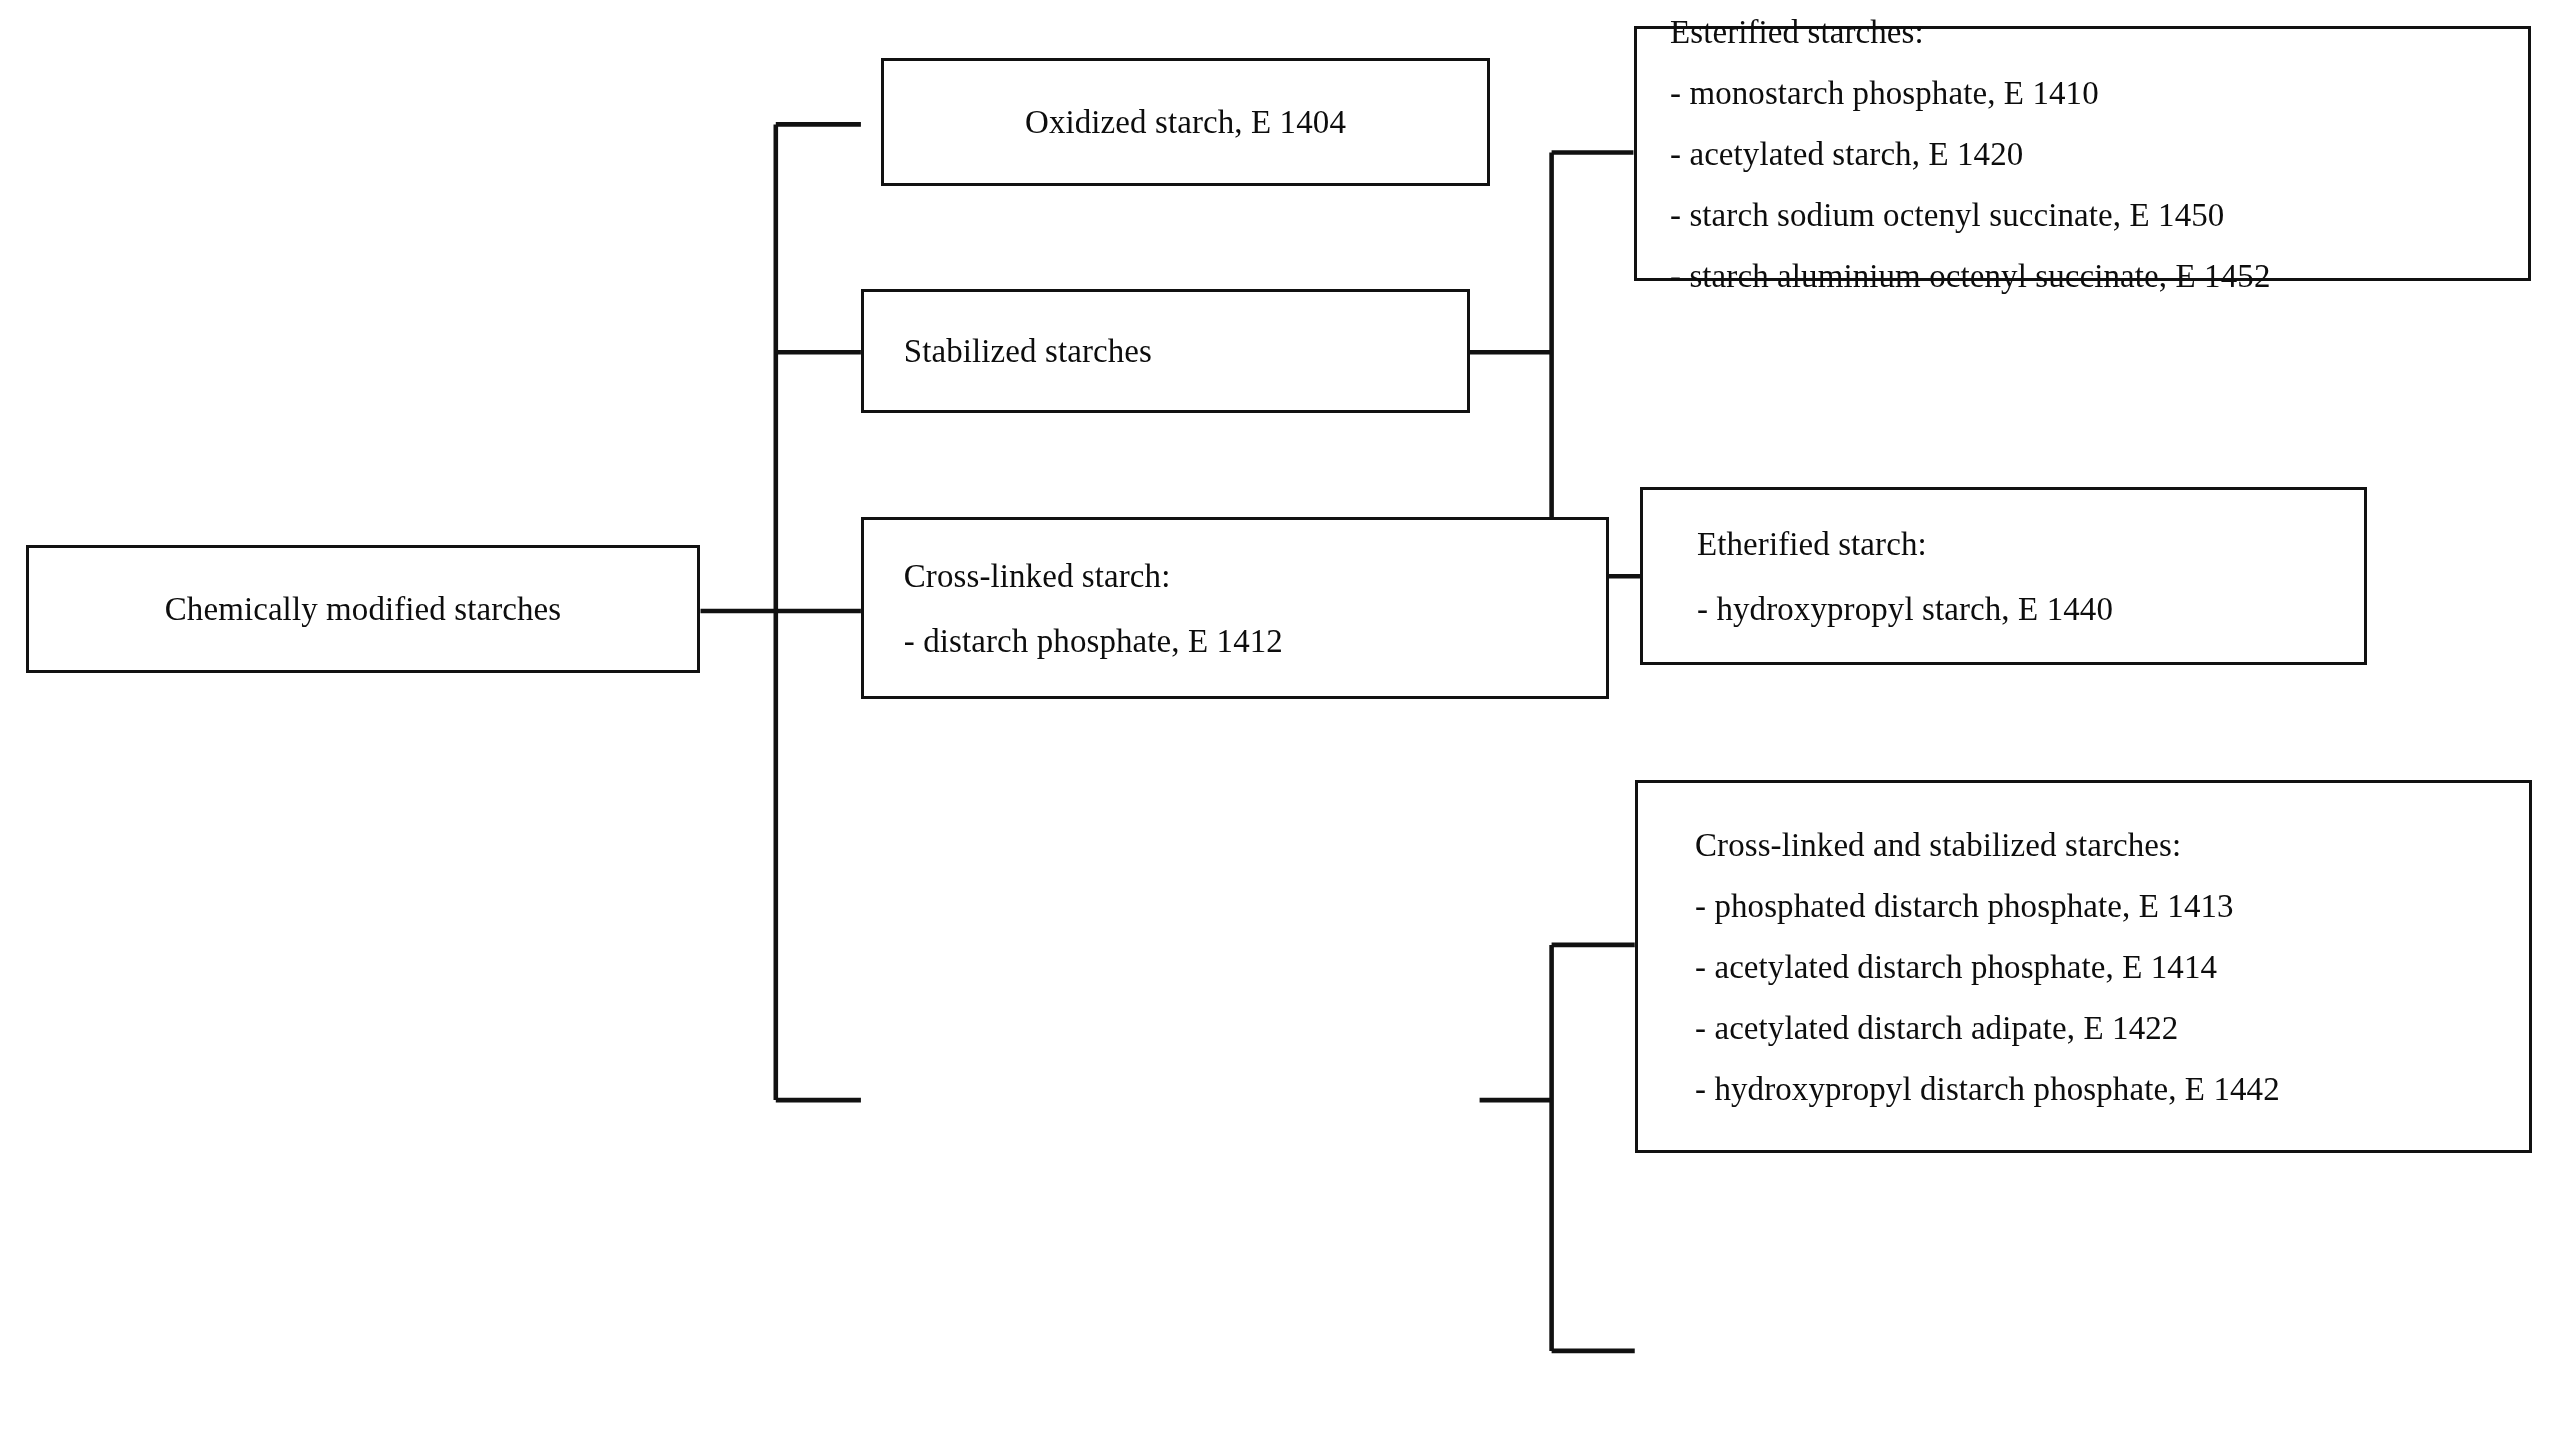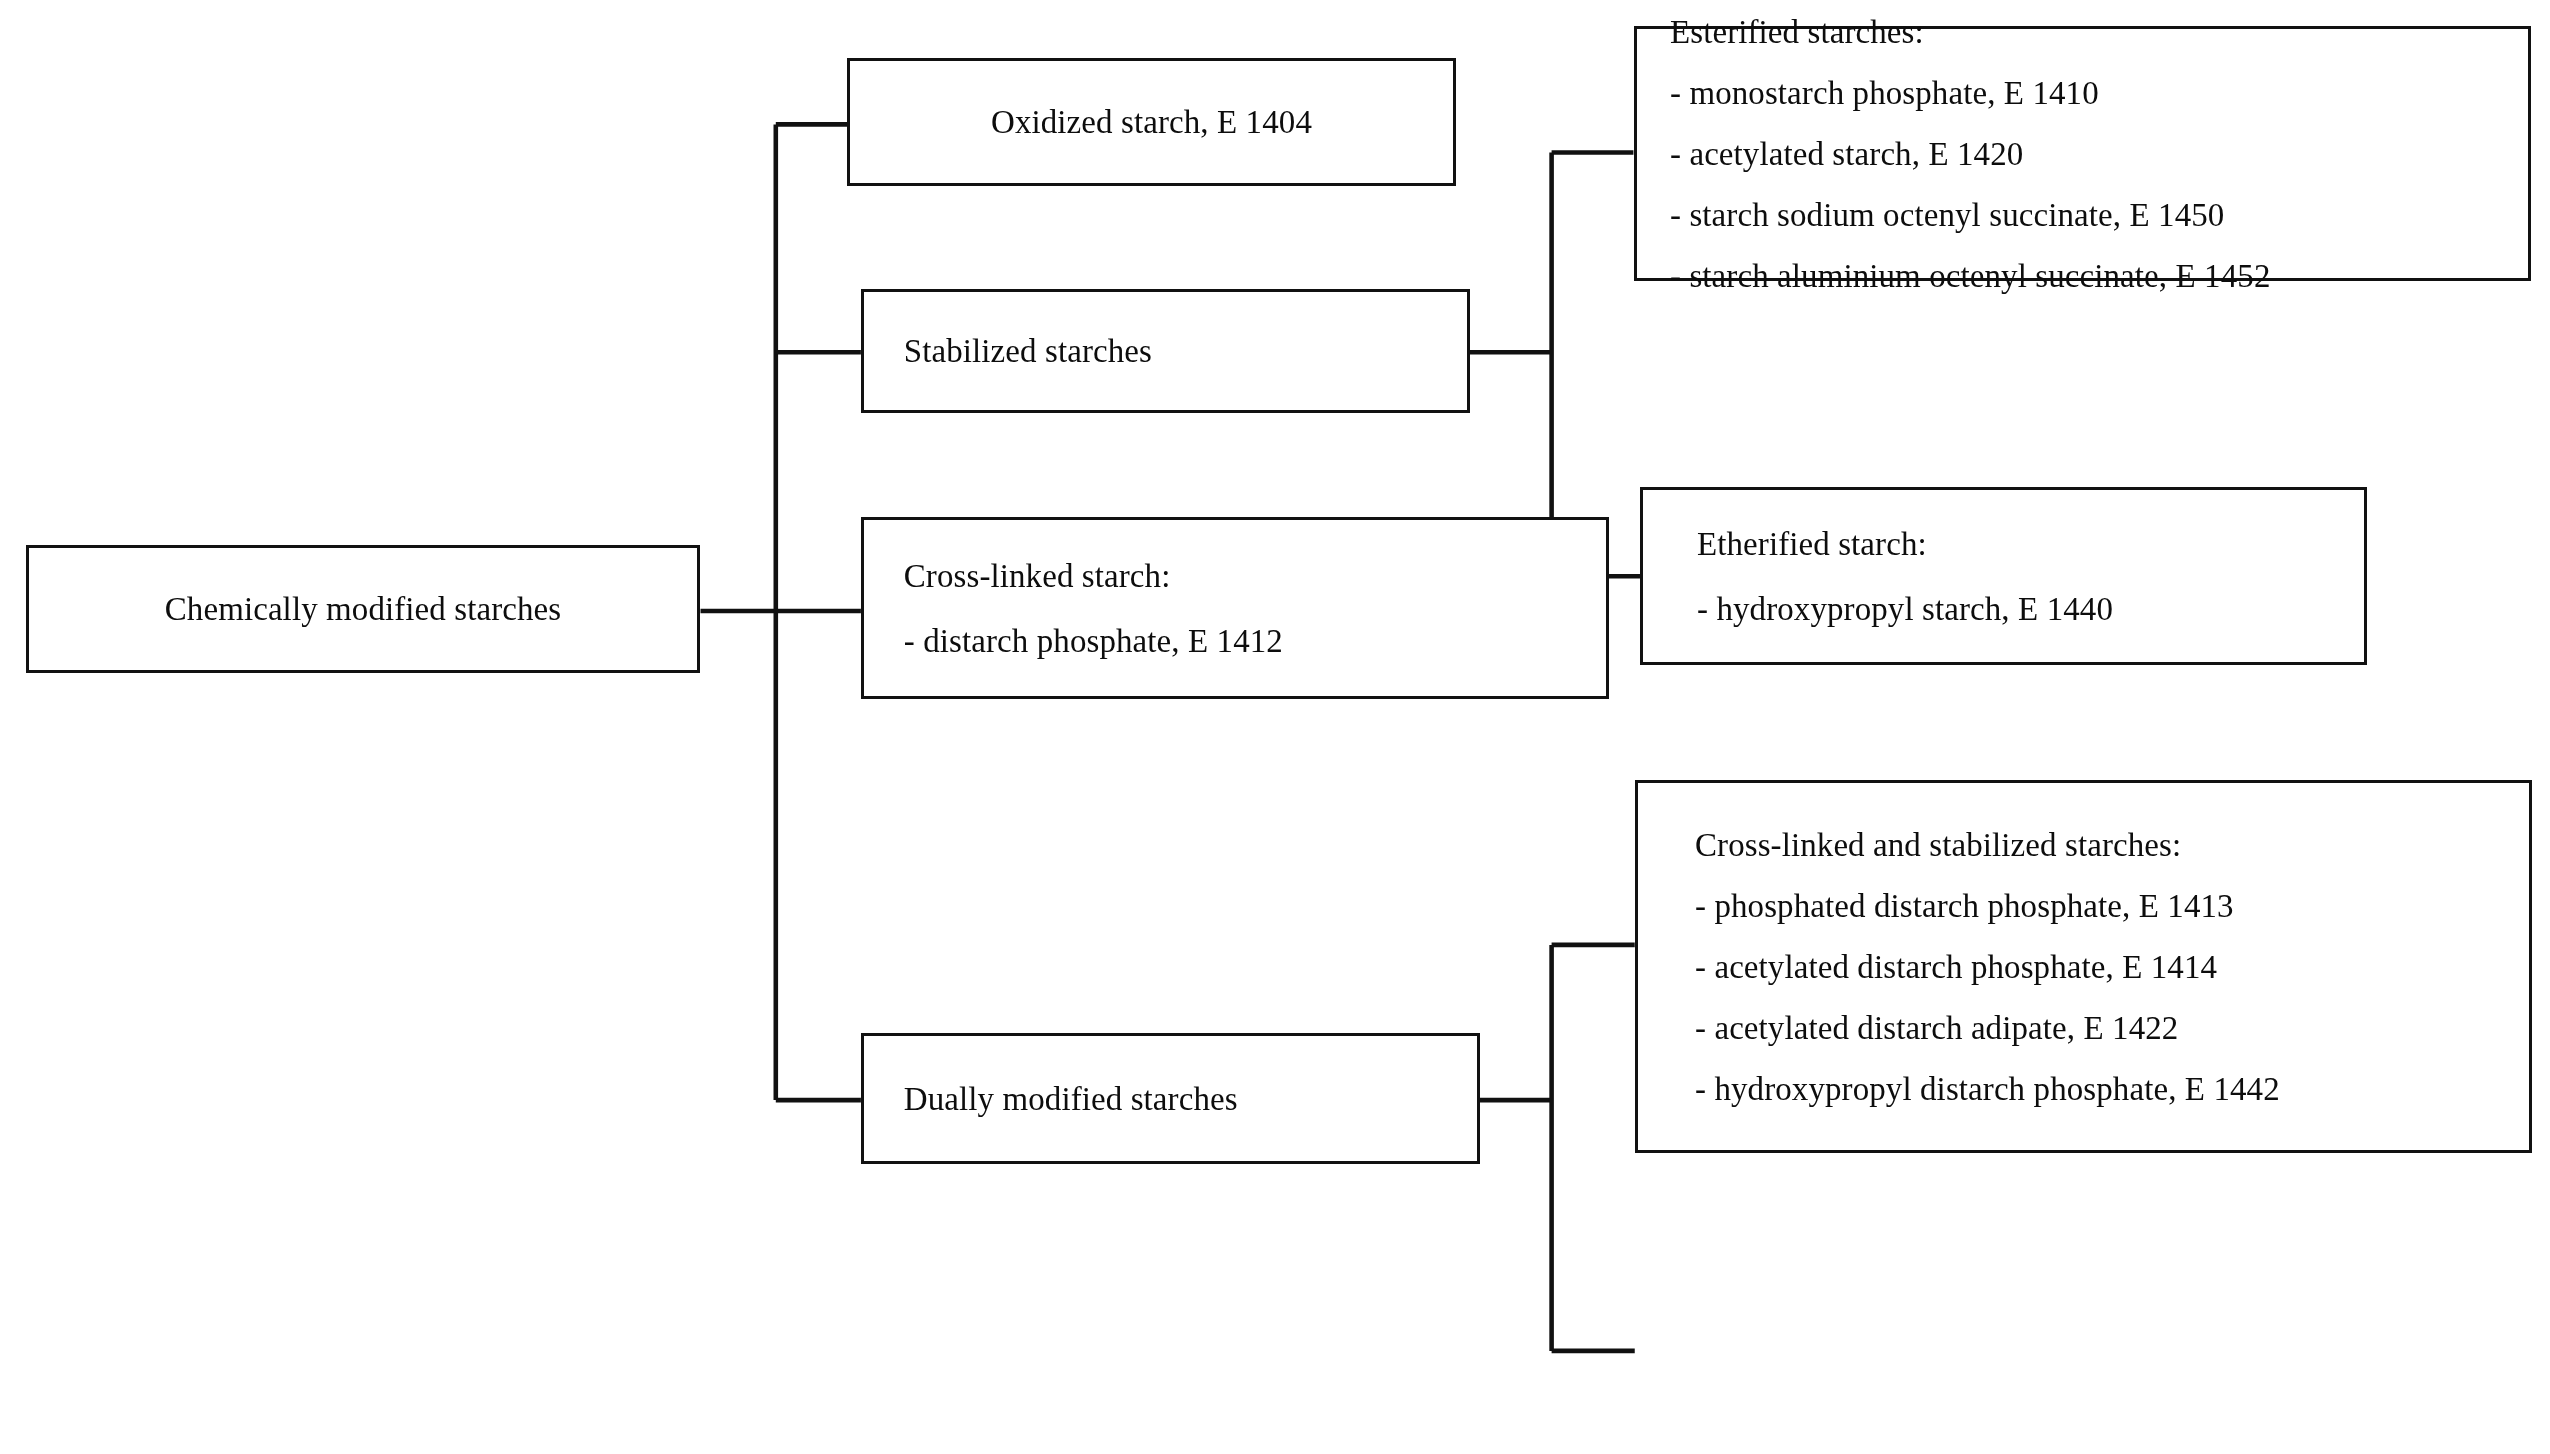--- a/index.html
+++ b/index.html
@@ -47,21 +47,21 @@
     transform: scaleX(0.97);
     transform-origin: center center;
   }
   .pad-left .line { padding-left: 41px; }
   .pad-left-sm .line { padding-left: 34px; }
   .stack .line + .line { margin-top: 31px; }
   .stack5 .line + .line { margin-top: 27px; }
 
   
   #node-root        { left: 26px;   top: 545px;  width: 674px; height: 128px; }
-  #node-oxidized    { left: 847px; top: 58px;   width: 609px;  height: 128px; }
+  #node-oxidized    { left: 881px; top: 58px;   width: 609px;  height: 128px; }
   #node-stabilized  { left: 861px; top: 289px;  width: 609px;  height: 124px; }
   #node-crosslinked { left: 861px; top: 517px;  width: 748px;  height: 182px; }
   #node-dually      { left: 861px; top: 1033px; width: 619px;  height: 131px; }
   #node-esterified  { left: 1634px; top: 26px;   width: 897px; height: 255px; }
   #node-etherified  { left: 1640px; top: 487px;  width: 727px; height: 178px; padding-left: 21px; }
   #node-crossstab   { left: 1635px; top: 780px; width: 897px; height: 373px; padding-left: 24px; }
   #node-oxistab     { left: 1635px; top: 1260px; width: 727px; height: 180px; }
 </style>
 </head>
 <body>
@@ -102,23 +102,20 @@
 
   <div class="node pad-left" id="node-stabilized">
     <span class="line">Stabilized starches</span>
   </div>
 
   <div class="node pad-left stack" id="node-crosslinked">
     <span class="line">Cross-linked starch:</span>
     <span class="line">- distarch phosphate, E 1412</span>
   </div>
 
-  <div class="node pad-left" id="node-dually">
-    <span class="line">Dually modified starches</span>
-  </div>
 
   <div class="node pad-left-sm stack5" id="node-esterified">
     <span class="line">Esterified starches:</span>
     <span class="line">- monostarch phosphate, E 1410</span>
     <span class="line">- acetylated starch, E 1420</span>
     <span class="line">- starch sodium octenyl succinate, E 1450</span>
     <span class="line">- starch aluminium octenyl succinate, E 1452</span>
   </div>
 
   <div class="node pad-left-sm stack" id="node-etherified">

